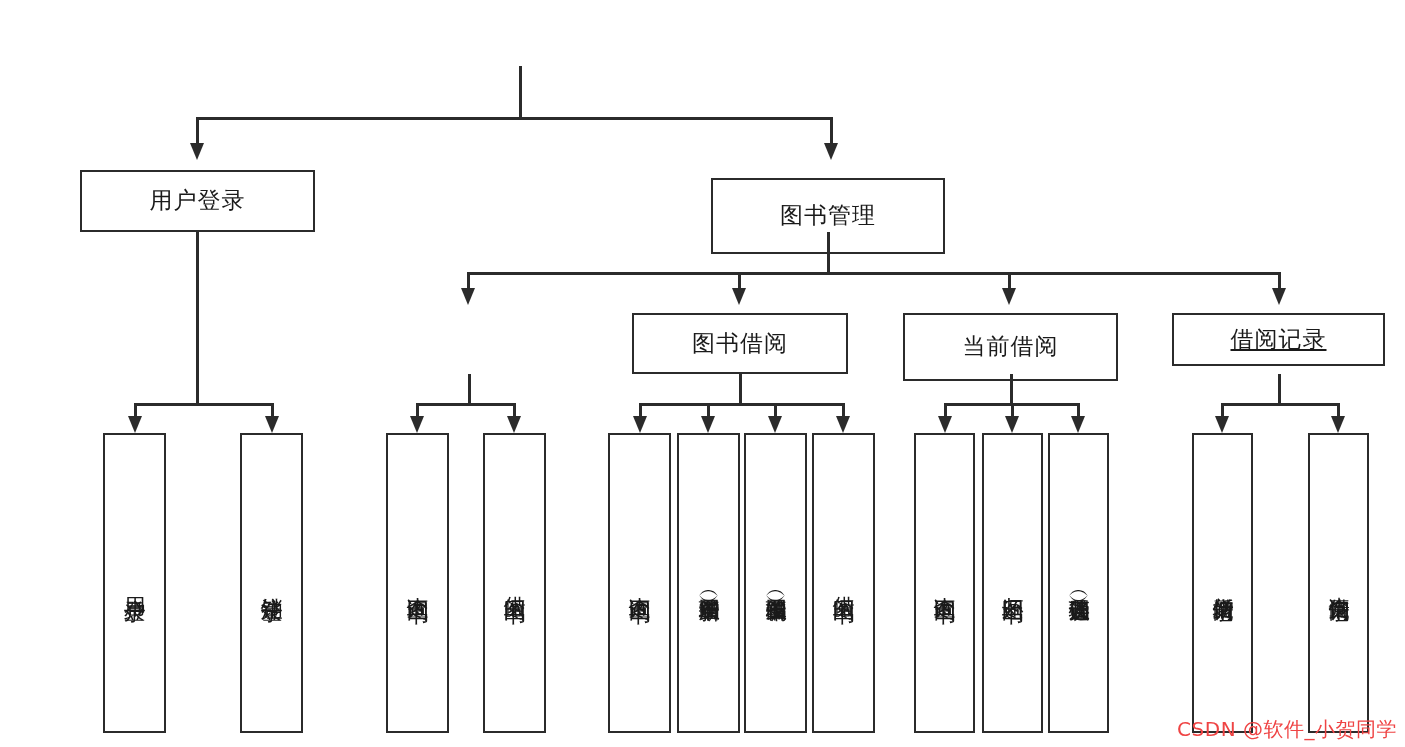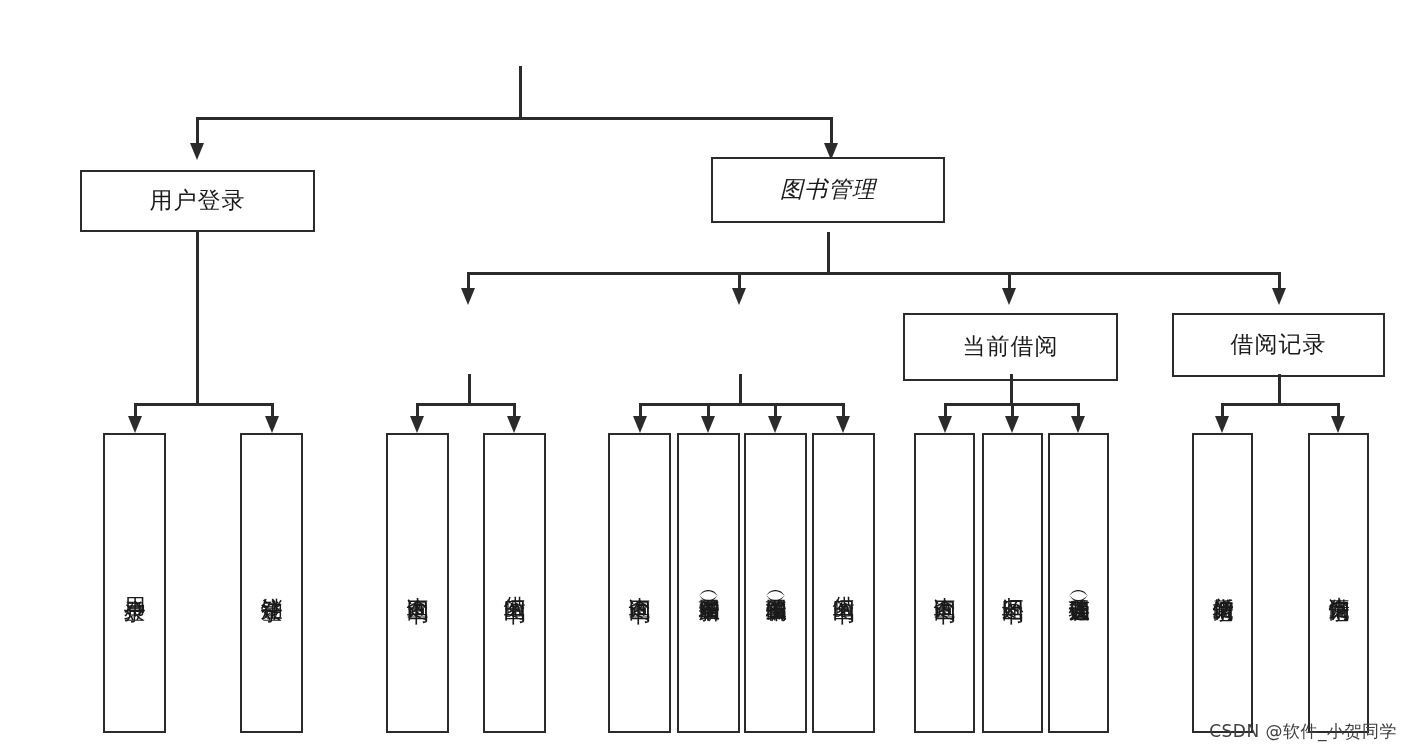--- a/index.html
+++ b/index.html
@@ -57,22 +57,22 @@
     width: 0;
     height: 0;
     border-left: 7.5px solid transparent;
     border-right: 7.5px solid transparent;
     border-top: 17px solid #2b2b2b;
   }
   #watermark {
     position: absolute;
     right: 8px;
     bottom: 4px;
-    font-size: 17px;
-    color: #404040;
+    font-size: 20px;
+    color: #ef4444;
     letter-spacing: 0.5px;
     white-space: nowrap;
     font-family: "DejaVu Sans", "Liberation Sans", sans-serif;
   }
 </style>
 </head>
 <body>
 
 <div id="canvas">
 
@@ -83,21 +83,21 @@
 
   <div class="edge v" style="left:196px; top:117px; width:2.5px; height:28px;"></div>
   <div class="arrow" style="left:190px; top:143px;"></div>
 
   <div class="edge v" style="left:830px; top:117px; width:2.5px; height:28px;"></div>
   <div class="arrow" style="left:824px; top:143px;"></div>
 
   <div class="node horiz" style="left:80px; top:170px; width:235px; height:62px;">
     <span>用户登录</span>
   </div>
-  <div class="node horiz" style="left:711px; top:157px; width:234px; height:66px;font-style:italic;">
+  <div class="node horiz" style="left:711px; top:178px; width:234px; height:76px;">
     <span>图书管理</span>
   </div>
 
   <div class="edge v" style="left:196px; top:232px; width:2.5px; height:173px;"></div>
   <div class="edge h" style="left:134px; top:403px; width:140px; height:2.5px;"></div>
   <div class="edge v" style="left:134px; top:403px; width:2.5px; height:15px;"></div>
   <div class="arrow" style="left:128px; top:416px;"></div>
   <div class="edge v" style="left:271px; top:403px; width:2.5px; height:15px;"></div>
   <div class="arrow" style="left:265px; top:416px;"></div>
 
@@ -105,24 +105,27 @@
   <div class="edge h" style="left:467px; top:272px; width:813px; height:2.5px;"></div>
   <div class="edge v" style="left:467px; top:272px; width:2.5px; height:18px;"></div>
   <div class="arrow" style="left:461px; top:288px;"></div>
   <div class="edge v" style="left:738px; top:272px; width:2.5px; height:18px;"></div>
   <div class="arrow" style="left:732px; top:288px;"></div>
   <div class="edge v" style="left:1008px; top:272px; width:2.5px; height:18px;"></div>
   <div class="arrow" style="left:1002px; top:288px;"></div>
   <div class="edge v" style="left:1278px; top:272px; width:2.5px; height:18px;"></div>
   <div class="arrow" style="left:1272px; top:288px;"></div>
 
+  <div class="node horiz" style="left:632px; top:313px; width:216px; height:61px;">
+    <span>图书借阅</span>
+  </div>
   <div class="node horiz" style="left:903px; top:313px; width:215px; height:68px;text-align:center;">
     <span>当前借阅</span>
   </div>
-  <div class="node horiz" style="left:1172px; top:313px; width:213px; height:64px;">
+  <div class="node horiz" style="left:1172px; top:313px; width:213px; height:53px;text-decoration:underline;">
     <span>借阅记录</span>
   </div>
 
   <div class="edge v" style="left:468px; top:374px; width:2.5px; height:31px;"></div>
   <div class="edge h" style="left:416px; top:403px; width:99px; height:2.5px;"></div>
   <div class="edge v" style="left:416px; top:403px; width:2.5px; height:15px;"></div>
   <div class="arrow" style="left:410px; top:416px;"></div>
   <div class="edge v" style="left:513px; top:403px; width:2.5px; height:15px;"></div>
   <div class="arrow" style="left:507px; top:416px;"></div>
 

